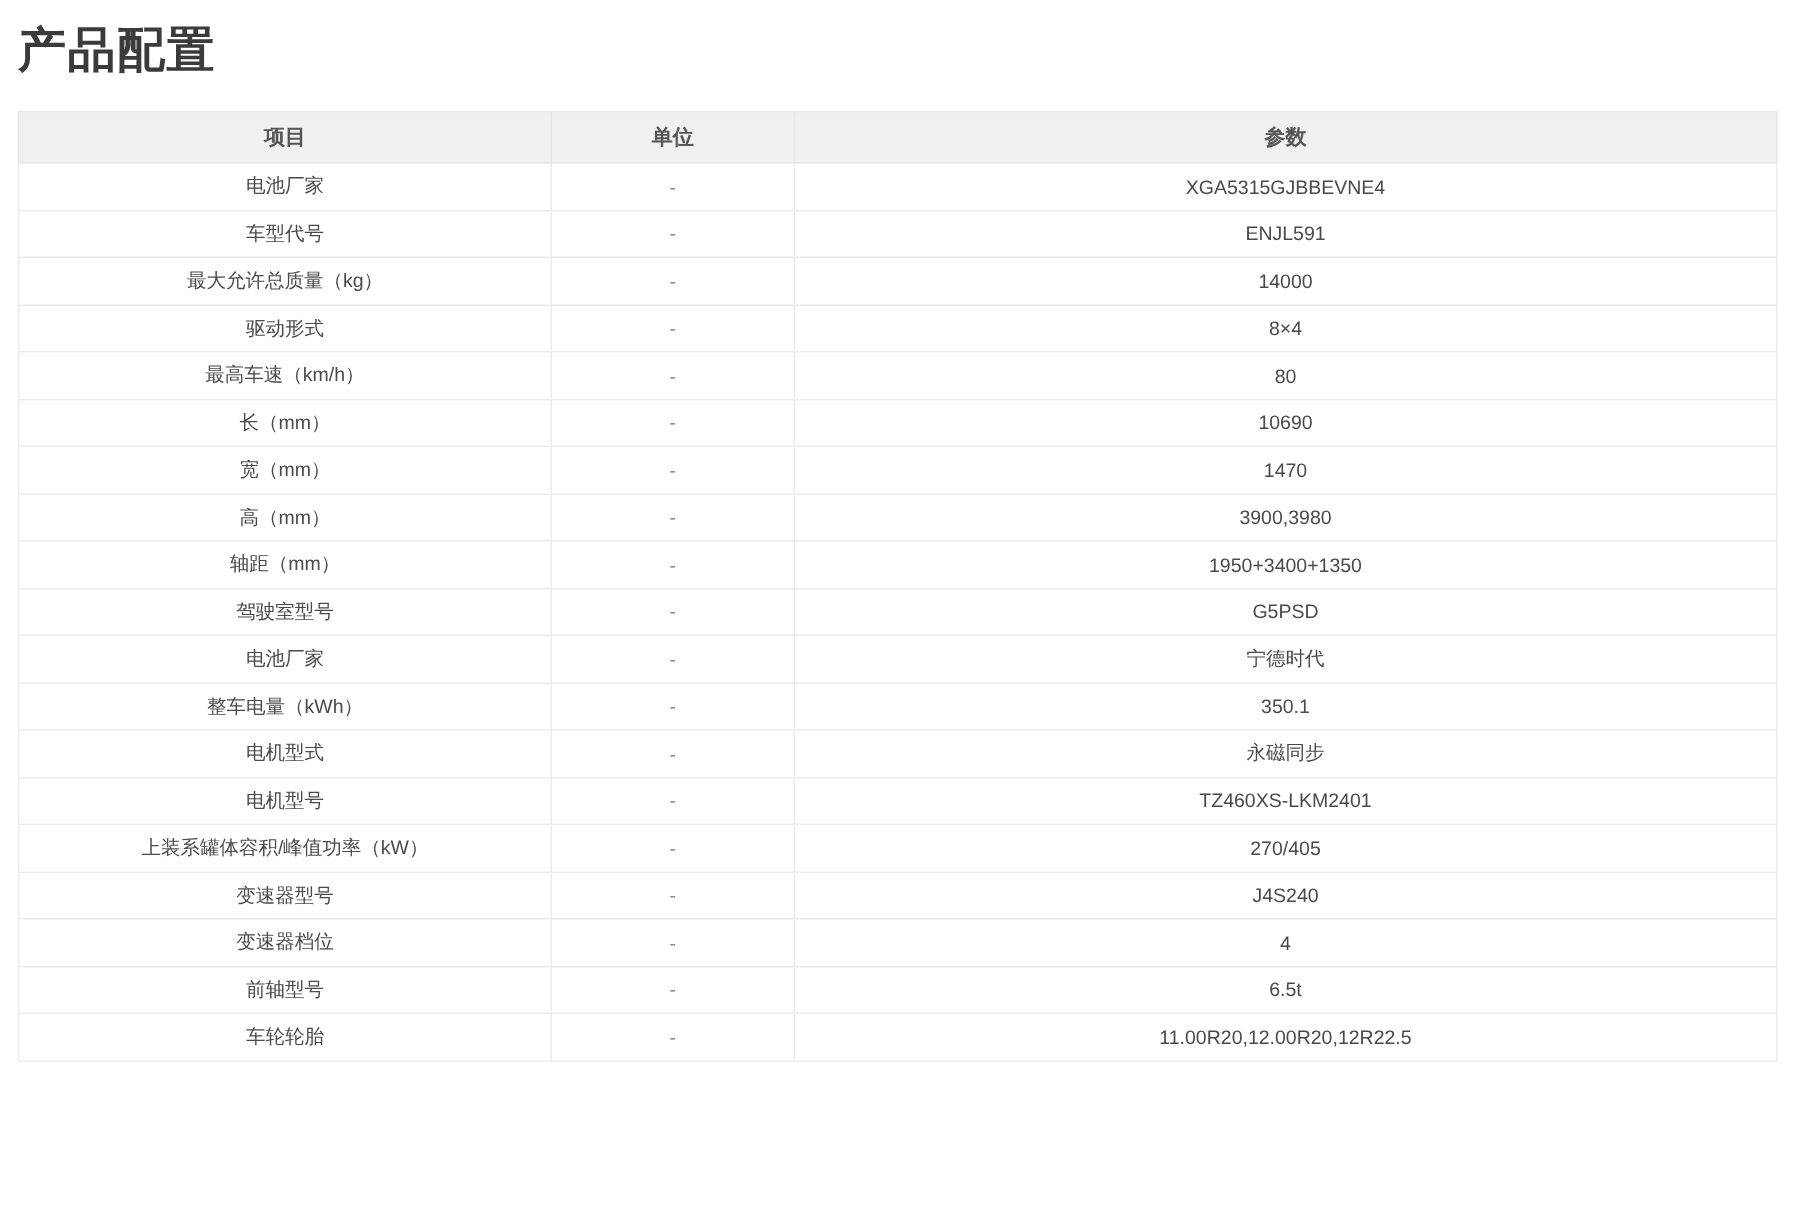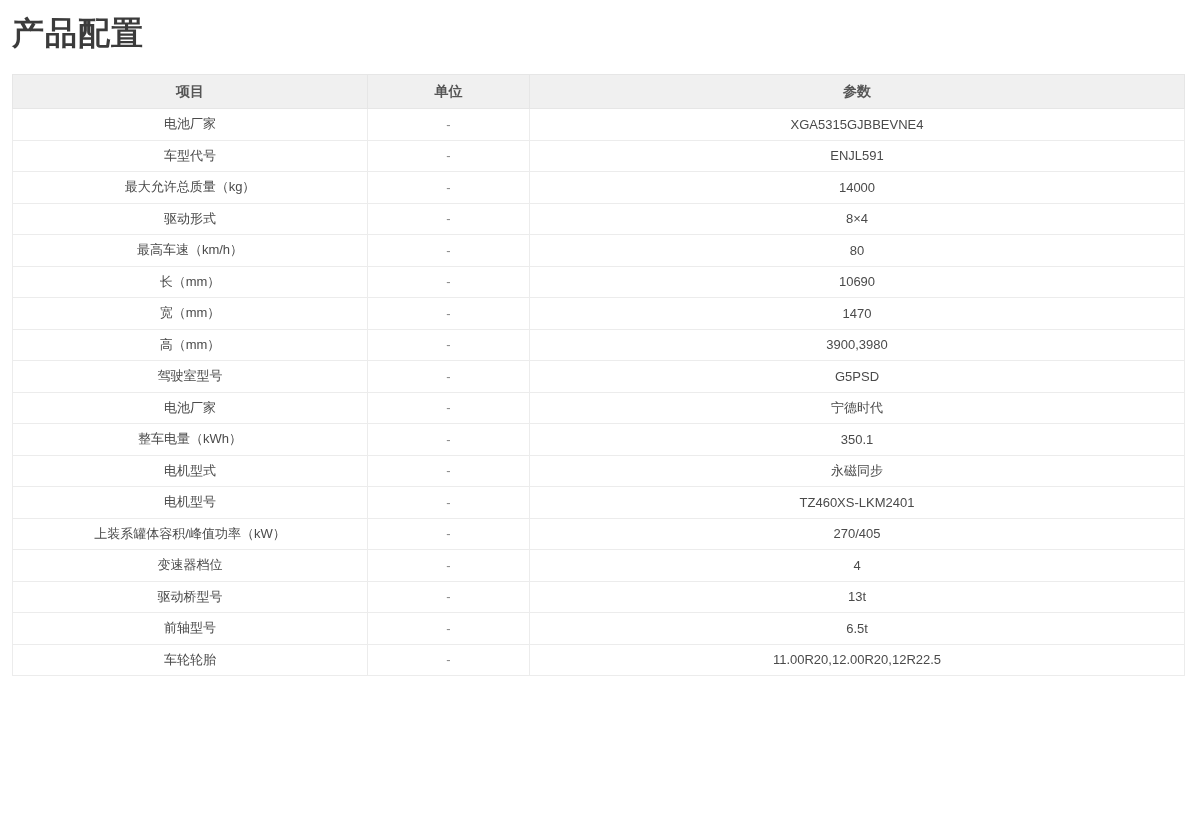--- a/index.html
+++ b/index.html
@@ -113,20 +113,25 @@
           <td class="col-item">宽（mm）</td>
           <td class="col-unit">-</td>
           <td class="col-value">1470</td>
         </tr>
         <tr>
           <td class="col-item">高（mm）</td>
           <td class="col-unit">-</td>
           <td class="col-value">3900,3980</td>
         </tr>
         <tr>
+          <td class="col-item">轴距（mm）</td>
+          <td class="col-unit">-</td>
+          <td class="col-value">1950+3400+1350</td>
+        </tr>
+        <tr>
           <td class="col-item">驾驶室型号</td>
           <td class="col-unit">-</td>
           <td class="col-value">G5PSD</td>
         </tr>
         <tr>
           <td class="col-item">电池厂家</td>
           <td class="col-unit">-</td>
           <td class="col-value">宁德时代</td>
         </tr>
         <tr>
@@ -143,28 +148,28 @@
           <td class="col-item">电机型号</td>
           <td class="col-unit">-</td>
           <td class="col-value">TZ460XS-LKM2401</td>
         </tr>
         <tr>
           <td class="col-item">上装系罐体容积/峰值功率（kW）</td>
           <td class="col-unit">-</td>
           <td class="col-value">270/405</td>
         </tr>
         <tr>
+          <td class="col-item">变速器型号</td>
+          <td class="col-unit">-</td>
+          <td class="col-value">J4S240</td>
+        </tr>
+        <tr>
           <td class="col-item">变速器档位</td>
           <td class="col-unit">-</td>
           <td class="col-value">4</td>
-        </tr>
-        <tr>
-          <td class="col-item">驱动桥型号</td>
-          <td class="col-unit">-</td>
-          <td class="col-value">13t</td>
         </tr>
         <tr>
           <td class="col-item">前轴型号</td>
           <td class="col-unit">-</td>
           <td class="col-value">6.5t</td>
         </tr>
         <tr>
           <td class="col-item">车轮轮胎</td>
           <td class="col-unit">-</td>
           <td class="col-value">11.00R20,12.00R20,12R22.5</td>

